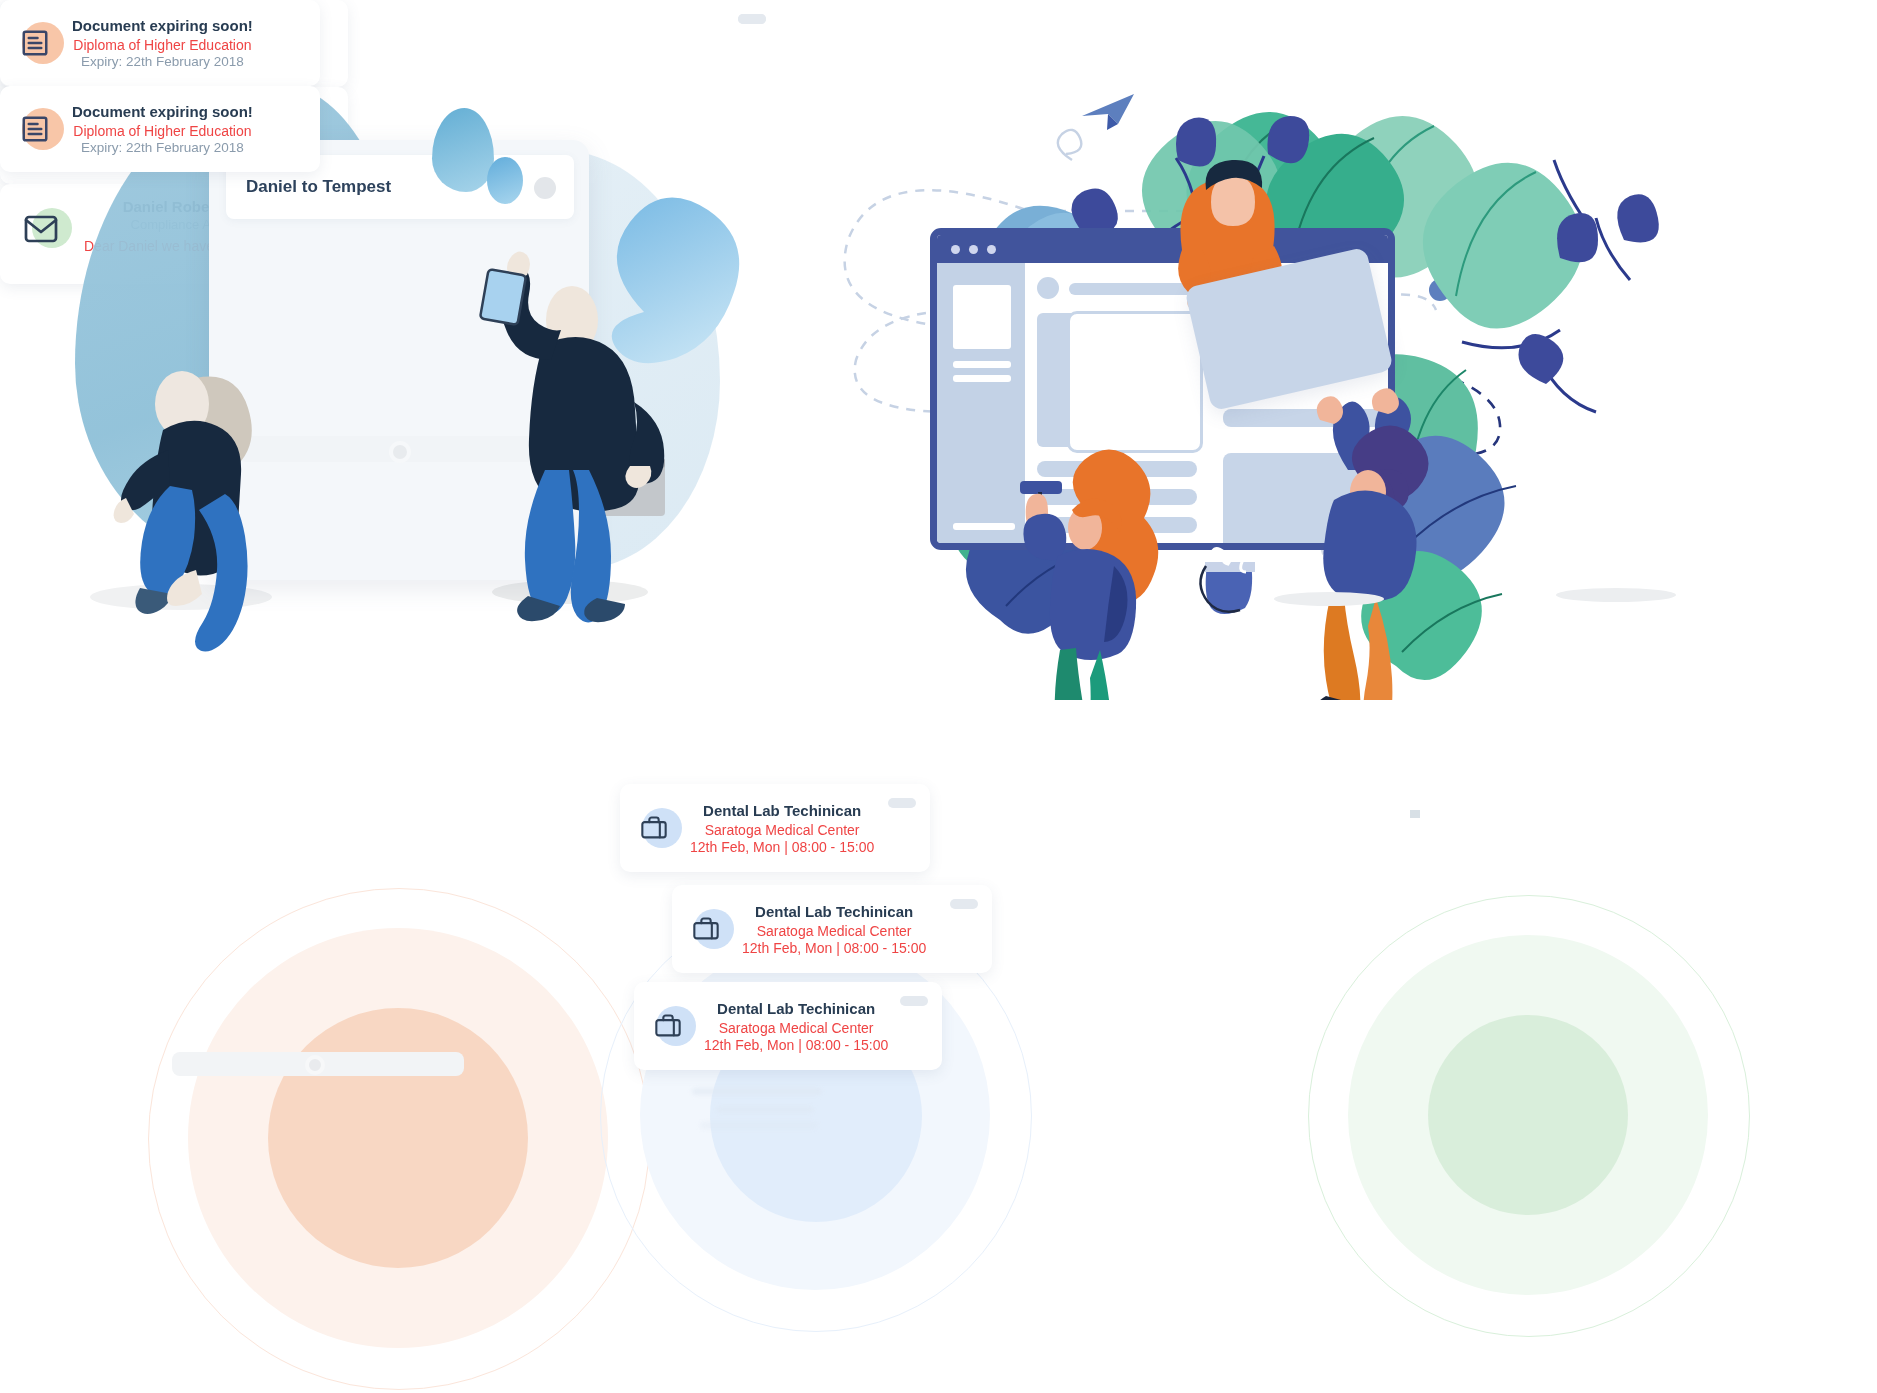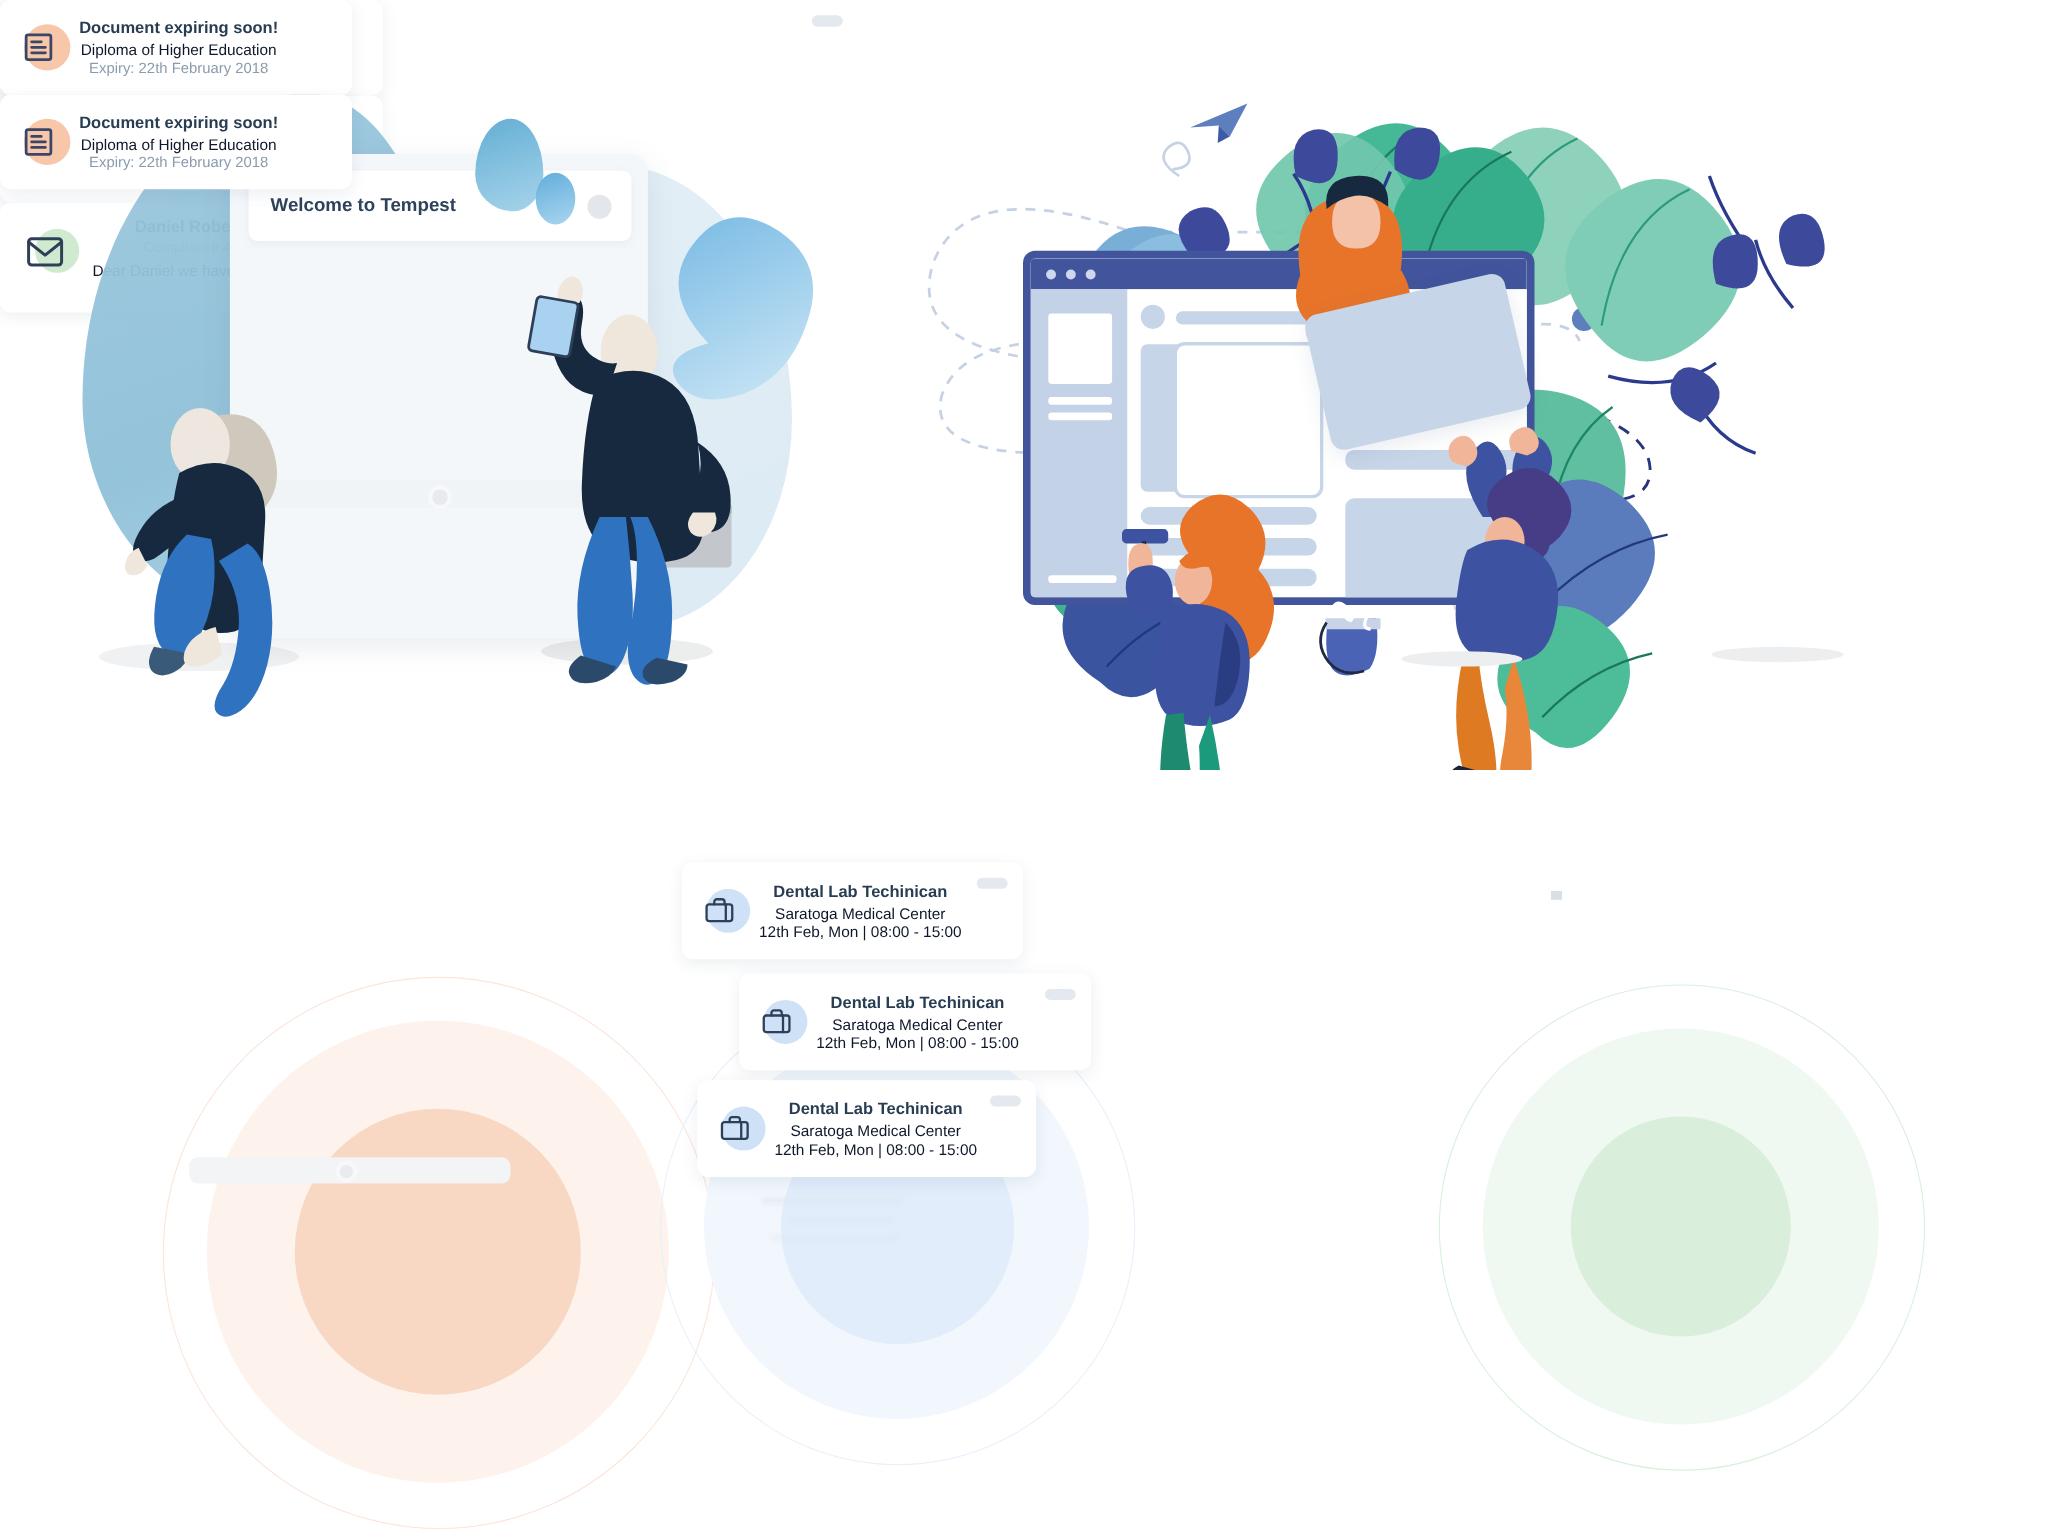--- a/index.html
+++ b/index.html
@@ -7,21 +7,21 @@
        font-family:"Liberation Sans","DejaVu Sans",sans-serif;color:#2e4057;}
   .panel{position:absolute;}
 
   
   .card{background:#fff;border-radius:10px;box-shadow:0 4px 14px rgba(80,100,130,.10);
         display:flex;align-items:center;box-sizing:border-box;text-align:center;}
   .card .ic{flex:0 0 auto;position:relative;display:flex;align-items:center;justify-content:center;}
   .card .bubble{position:absolute;border-radius:50%;}
   .card .txt{display:flex;flex-direction:column;}
   .ttl{font-weight:bold;color:#283c52;}
-  .sub{color:#0f172a;}
+  .sub{color:#ef4444;}
   .sub2{color:#8a9bac;}
   .pill{position:absolute;border-radius:6px;background:#e4e9ef;}
 
   
   #il1 .blob-main{position:absolute;left:75px;top:85px;width:330px;height:480px;
         background:linear-gradient(160deg,#9cc7dd 0%,#8ec0d8 60%,#a8cfe2 100%);
         border-radius:62% 38% 45% 55% / 58% 50% 50% 42%;opacity:.95;}
   #il1 .blob-right{position:absolute;left:360px;top:150px;width:360px;height:420px;
         background:linear-gradient(150deg,#cfe3ef 0%,#bfd9ea 100%);
         border-radius:55% 45% 40% 60% / 50% 55% 45% 50%;opacity:.55;}
@@ -76,21 +76,21 @@
 <div class="panel" id="il1" style="left:0;top:0;width:780px;height:660px;">
 
   <div class="blob-right"></div>
   <div class="blob-main"></div>
 
   <div class="shadow1"></div>
   <div class="shadow2"></div>
 
   <div class="phone"></div>
   <div class="phone-hd">
-    <span class="t">Welcome to Tempest</span>
+    <span class="t">Daniel to Tempest</span>
     <span class="dot-av"></span>
   </div>
   <div class="droplet1"></div>
   <div class="droplet2"></div>
 
   <div class="card c1">
     <div class="ic" style="width:62px;height:62px;">
       <div class="bubble" style="left:12px;top:10px;width:42px;height:42px;background:#cfe9df;"></div>
       <svg width="38" height="38" viewBox="0 0 24 24" style="position:relative;" fill="none" stroke="#2e4057" stroke-width="1.9" stroke-linecap="round" stroke-linejoin="round">
         <polyline points="17 1 21 5 17 9"></polyline>

